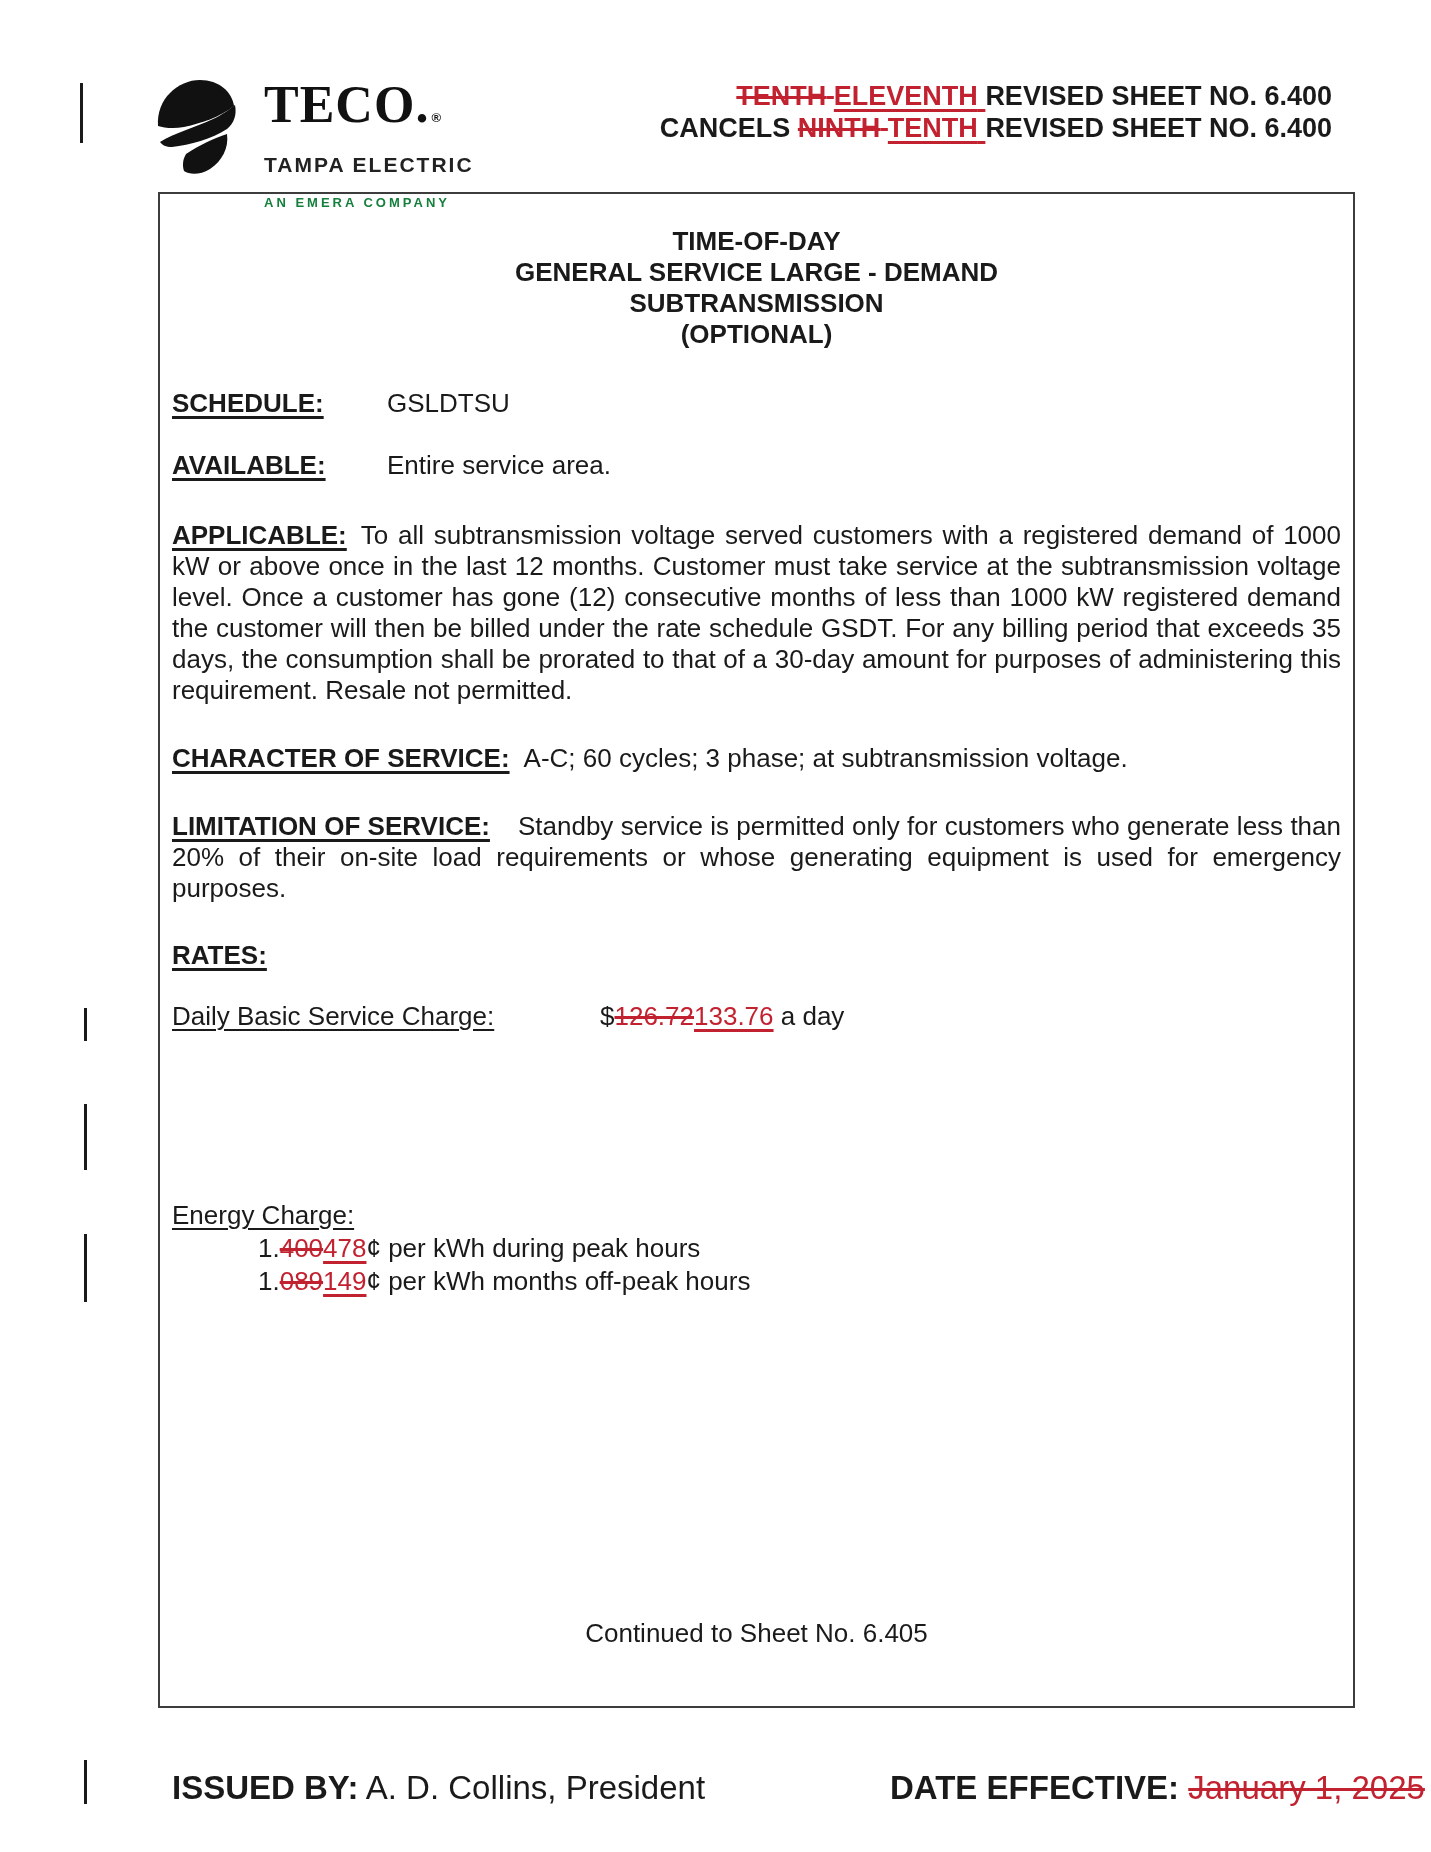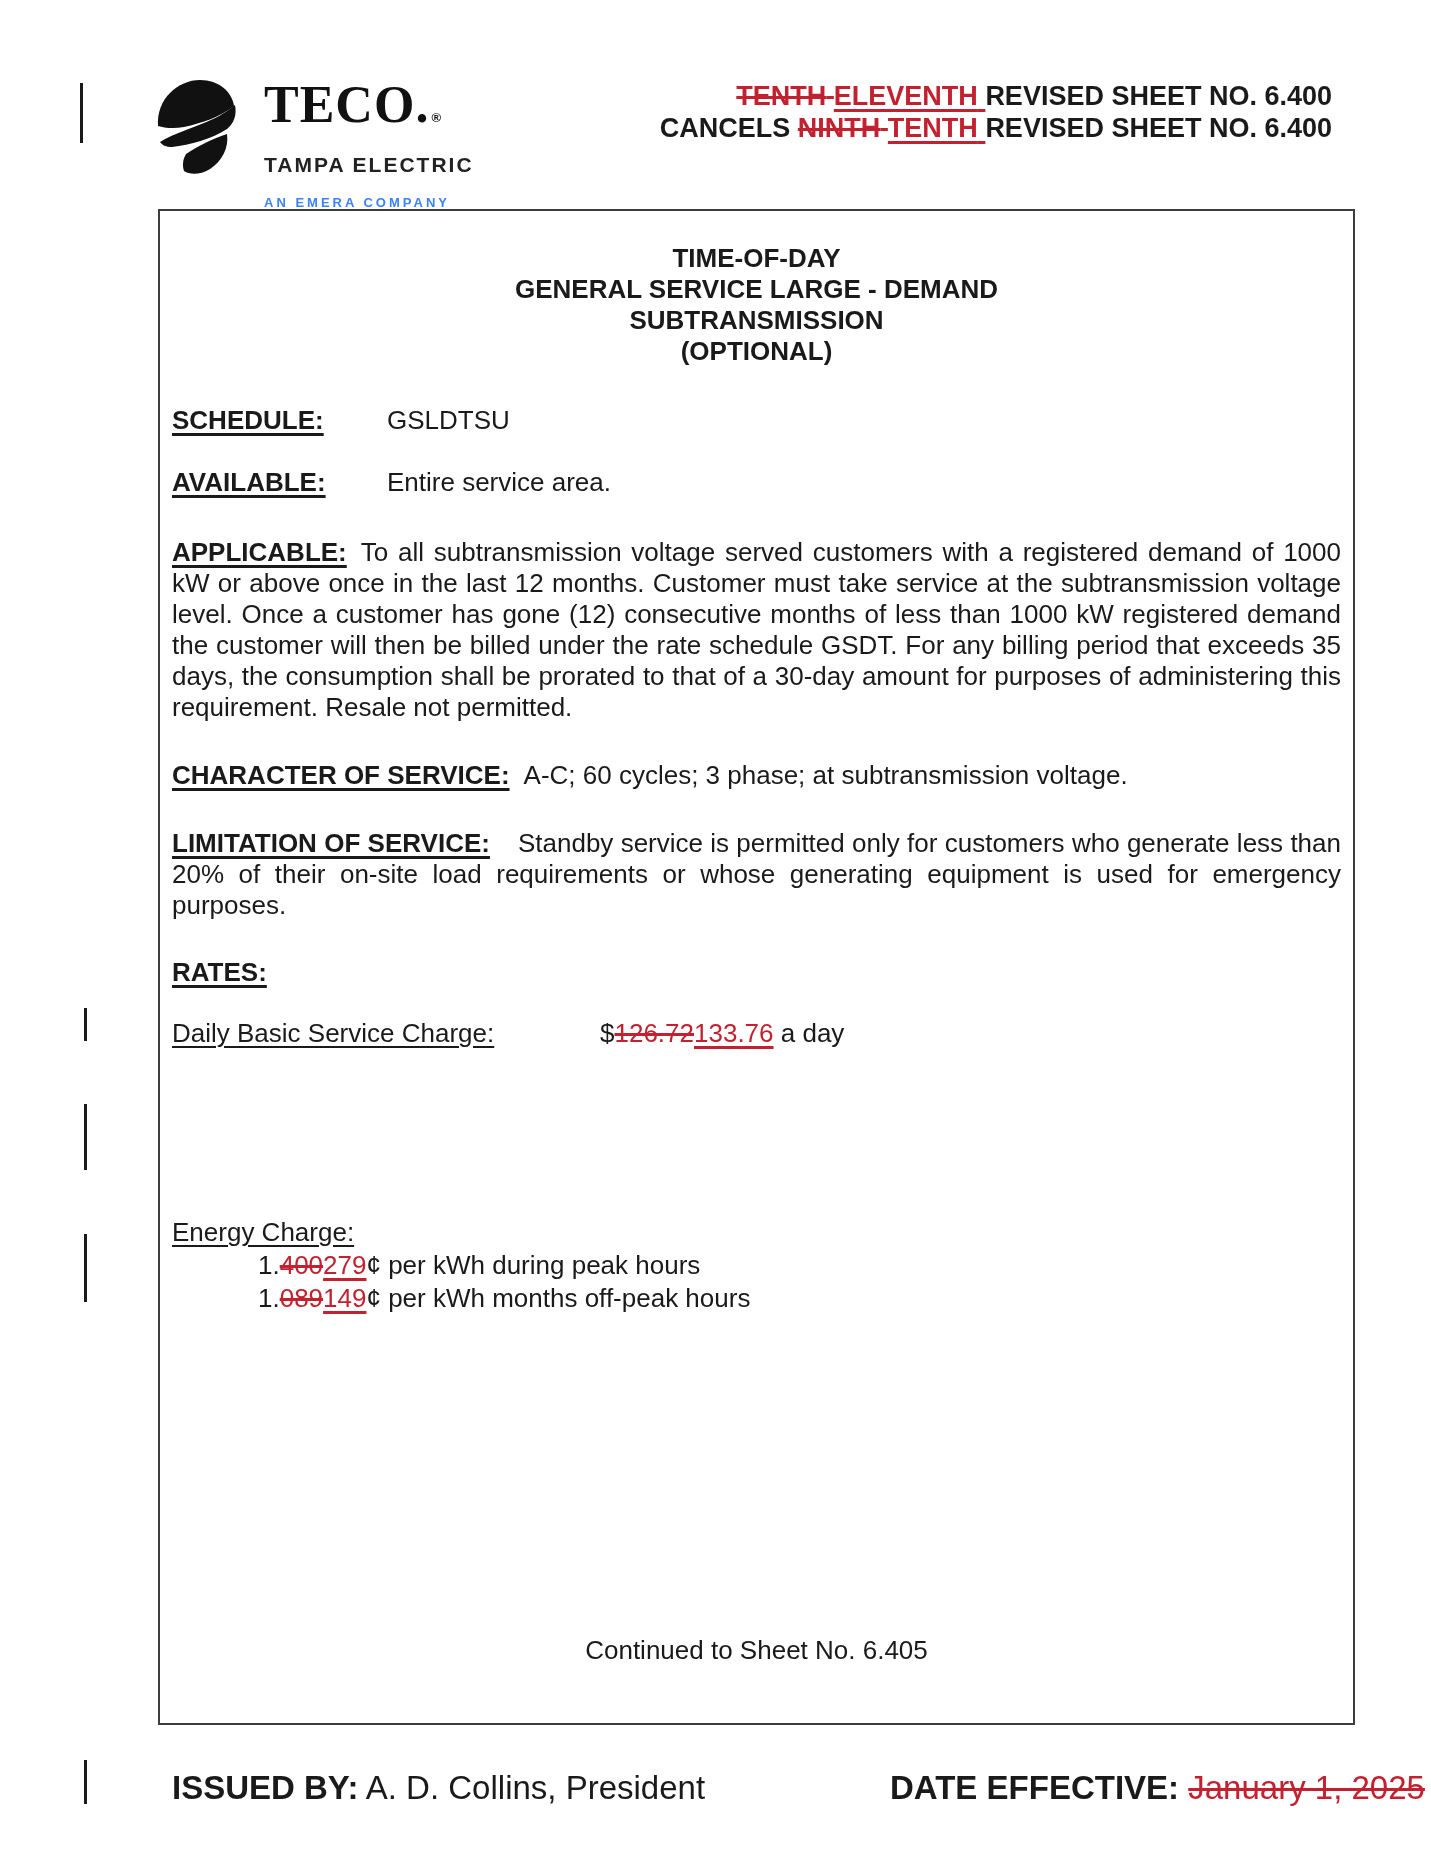--- a/index.html
+++ b/index.html
@@ -18,29 +18,29 @@
   p{margin:0;}
   
   .cbar{position:absolute;width:3px;background:#1a1a1a;}
   
   .logo{position:absolute;left:150px;top:76px;display:flex;align-items:flex-start;}
   .logo svg{width:90px;height:100px;display:block;}
   .logo-text{margin-left:24px;margin-top:6px;}
   .brand{font-family:"Liberation Serif", serif;font-weight:bold;font-size:52px;line-height:46px;letter-spacing:1px;color:#111;}
   .reg{font-size:13px;font-family:"Liberation Sans",sans-serif;vertical-align:baseline;margin-left:2px;}
   .sub1{font-size:21px;font-weight:bold;letter-spacing:2px;margin-top:8px;color:#222;}
-  .sub2{font-size:13px;font-weight:bold;letter-spacing:3px;margin-top:7px;color:#3b82f6;}
+  .sub2{font-size:13px;font-weight:bold;letter-spacing:3px;margin-top:7px;color:#15803d;}
   
   .sheethdr{position:absolute;top:80px;right:99px;text-align:right;font-size:27px;font-weight:bold;line-height:32px;white-space:nowrap;}
   del{color:var(--red);text-decoration:line-through;text-decoration-thickness:2.5px;font-style:normal;}
   ins{color:var(--red);text-decoration:underline;text-decoration-thickness:2.5px;text-underline-offset:4px;font-style:normal;}
   .padA::after{content:"\00a0";}
   .padB::after{content:"\00a0\00a0\00a0";}
   
-  .sheetbox{position:absolute;left:158px;top:209px;width:1197px;height:1516px;border:2px solid var(--border);padding-left:20px;}
+  .sheetbox{position:absolute;left:158px;top:192px;width:1197px;height:1516px;border:2px solid var(--border);padding-left:20px;}
   .sec{position:absolute;left:12px;right:12px;}
   .center{text-align:center;left:0;right:0;}
   .lbl-u{font-weight:bold;text-decoration:underline;text-decoration-thickness:2.5px;text-underline-offset:4px;}
   .lbl-u-n{text-decoration:underline;text-decoration-thickness:2px;text-underline-offset:4px;}
   .tab-215{display:inline-block;width:215px;}
   .tab-428{display:inline-block;width:428px;}
   .gap14{margin-left:14px;}
   .gap28{margin-left:28px;}
   .just{text-align:justify;}
   .rate-block{line-height:33px;}
@@ -110,21 +110,21 @@
     <span class="lbl-u">RATES:</span>
   </div>
 
   <div class="sec" style="top:807px;">
     <span class="tab-428"><span class="lbl-u-n">Daily Basic Service Charge:</span></span><span>$</span><del>126.72</del><ins>133.76</ins><span> a day</span>
   </div>
 
 
   <div class="sec rate-block" style="top:1005px;">
     <div><span class="lbl-u-n">Energy Charge:</span></div>
-    <div class="indent"><span>1.</span><del>400</del><ins>279</ins><span>¢ per kWh during peak hours</span></div>
+    <div class="indent"><span>1.</span><del>400</del><ins>478</ins><span>¢ per kWh during peak hours</span></div>
     <div class="indent"><span>1.</span><del>089</del><ins>149</ins><span>¢ per kWh months off-peak hours</span></div>
   </div>
 
   <div class="sec center" style="top:1424px;">
     <span>Continued to Sheet No. 6.405</span>
   </div>
 
 </div>
 
 <div class="footer-item f-issued">

